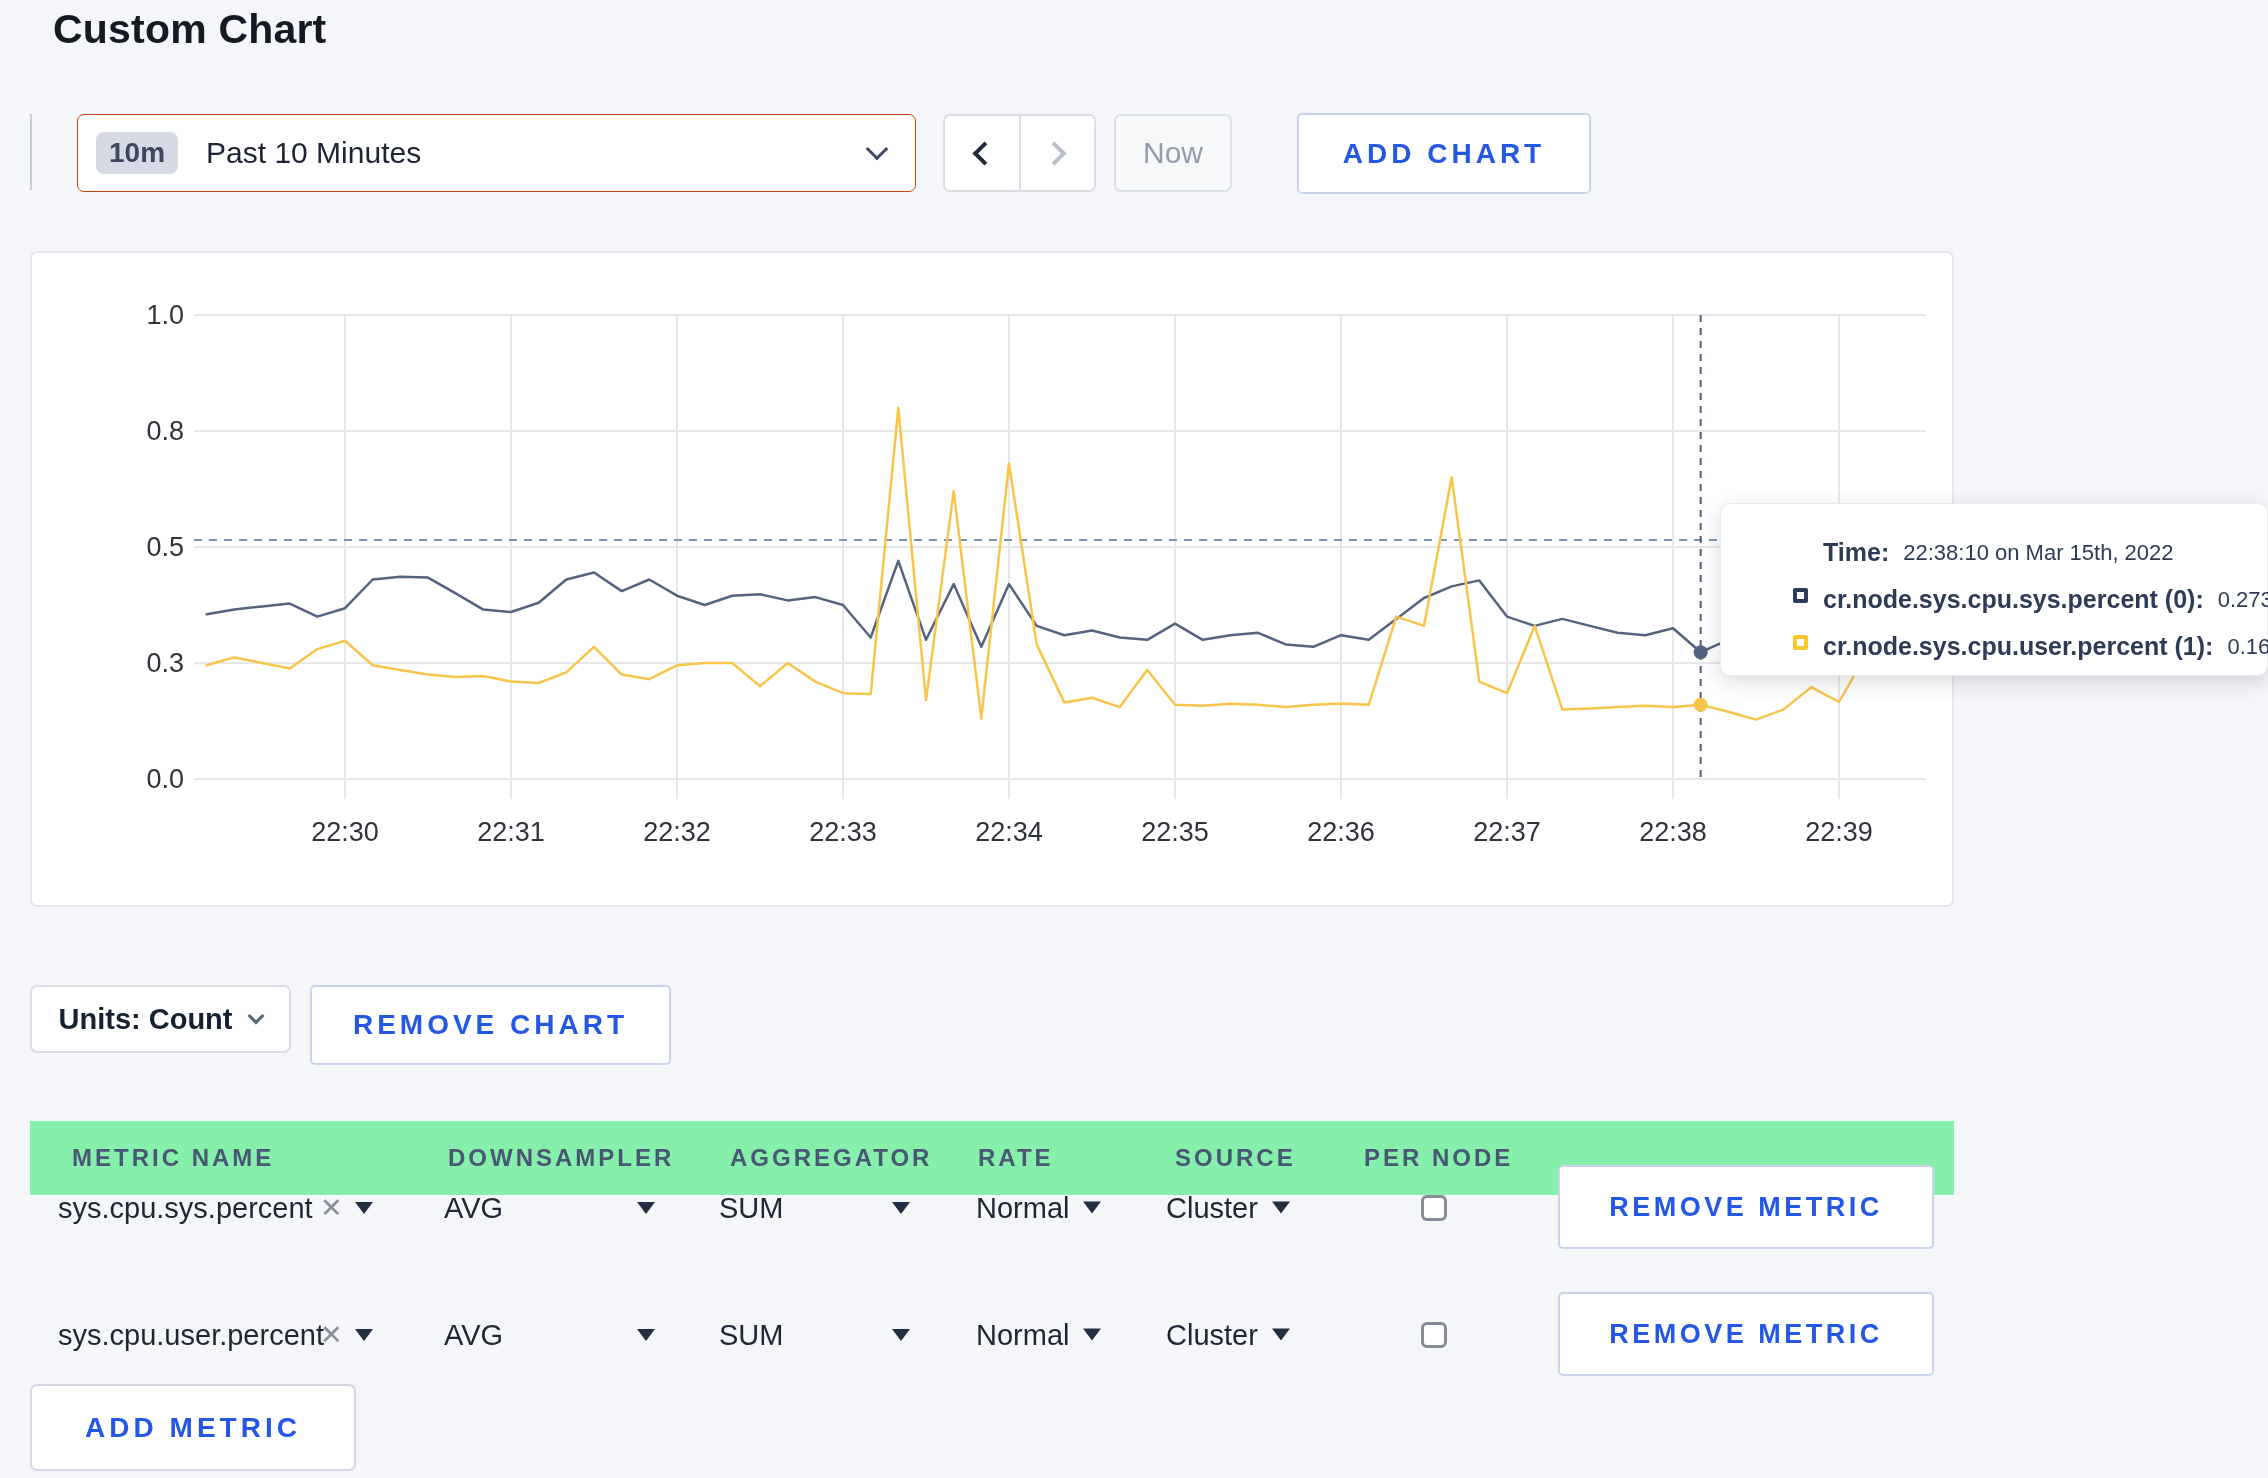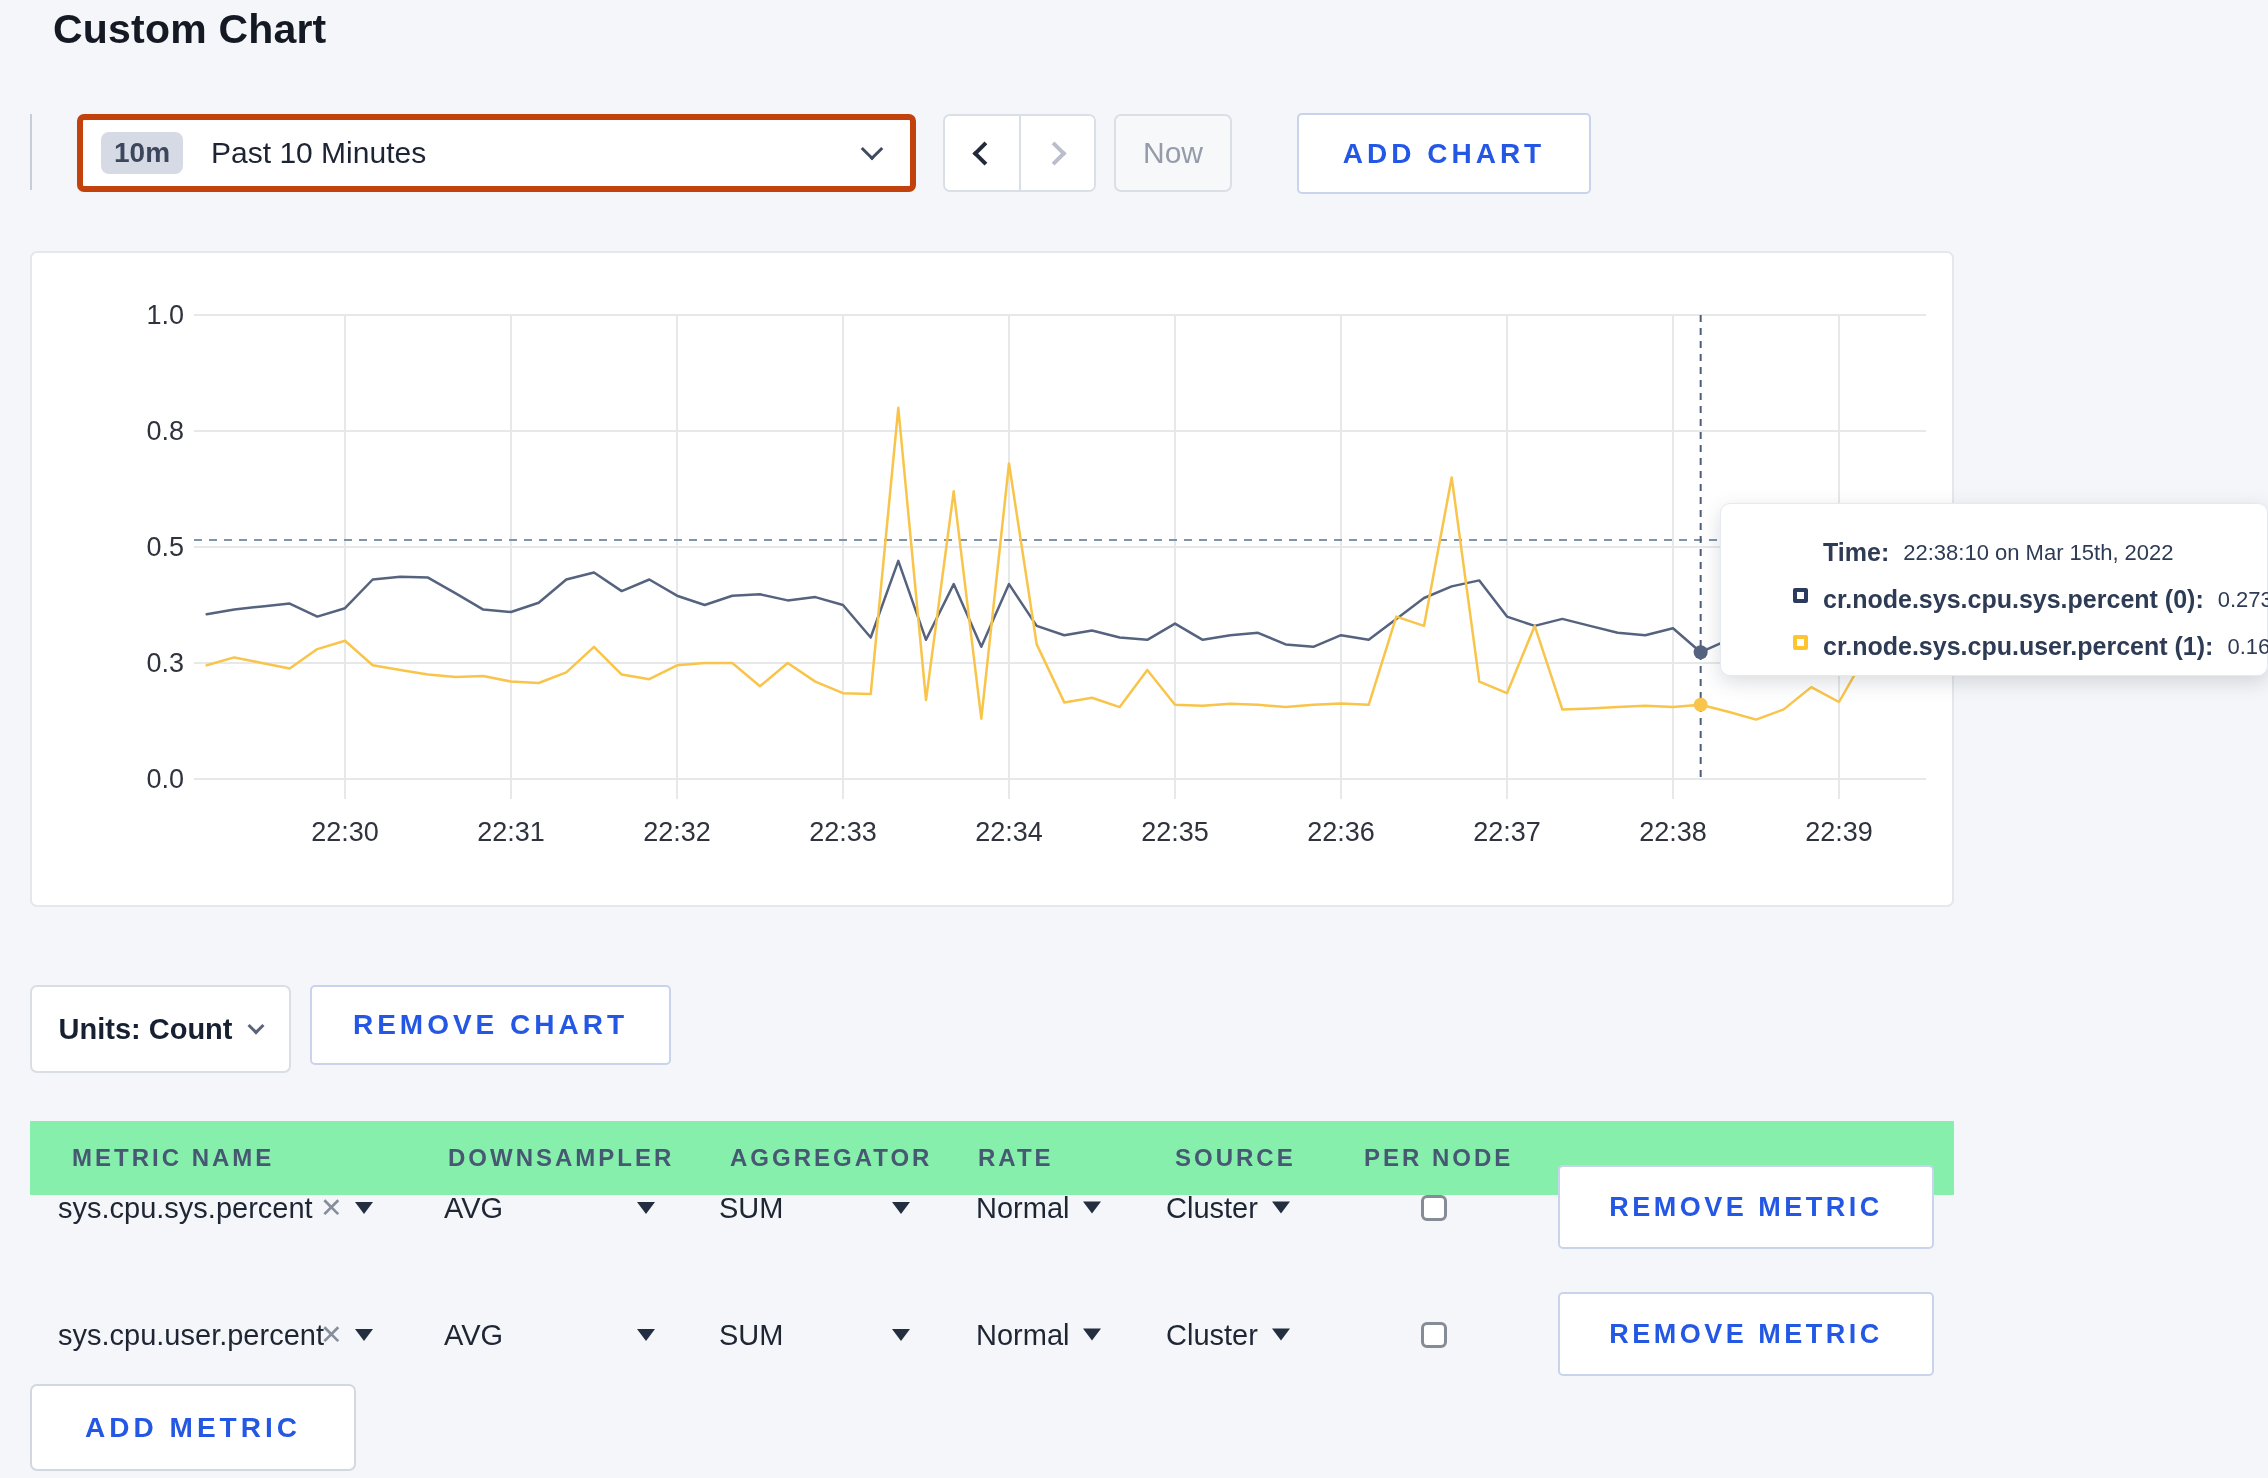--- a/index.html
+++ b/index.html
@@ -17,21 +17,21 @@
   .page-title {
     left:53px; top:6px;
     font-size:41px; font-weight:600; color:#141923; letter-spacing:.2px;
   }
 
   
   .toolbar-divider { left:30px; top:114px; width:2px; height:76px; background:#C8CED9; }
 
   .time-select {
     left:77px; top:114px; width:839px; height:78px;
-    background:#fff; border:6px solid #c2410c; border-radius:7px;
+    background:#fff; border:1px solid #c2410c; border-radius:7px;
     display:flex; align-items:center; padding:0 30px 0 18px; cursor:pointer;
   }
   .time-badge {
     background:#D6DAE5; color:#3C465C; font-weight:700; font-size:28px;
     border-radius:8px; padding:7px 13px; line-height:1;
   }
   .time-label { margin-left:28px; font-size:30px; color:#1D2433; font-weight:500; flex:1; }
   .chevron-down {
     width:16px; height:16px; border-right:3px solid #404B61; border-bottom:3px solid #404B61;
     transform:rotate(45deg); margin-top:-8px; flex:none;
@@ -84,21 +84,21 @@
   .tt-row { position:relative; height:47px; display:flex; align-items:center; white-space:nowrap;margin-left:40px; }
   .tt-label { font-weight:700; color:#2E3B55; font-size:25px; }
   .tt-value { color:#2E3B55; font-size:22px; margin-left:14px; }
   .tt-swatch {
     position:absolute; left:-30px; top:12px; width:15px; height:15px;
     border-width:4px; border-style:solid; border-radius:2px; background:#fff;
   }
 
   
   .units-btn {
-    left:30px; top:985px; width:261px; height:88px;
+    left:30px; top:985px; width:261px; height:68px;
     background:#fff; border:2px solid #D9DEE5; border-radius:7px;
     display:flex; align-items:center; justify-content:center; gap:18px; cursor:pointer;
   }
   .units-label { font-size:29px; font-weight:700; color:#172030; }
   .units-chevron {
     width:12px; height:12px; border-right:3px solid #59647A; border-bottom:3px solid #59647A;
     transform:rotate(45deg); margin-top:-6px;
   }
   .remove-chart-btn { left:310px; top:985px; width:361px; height:80px; }
 

